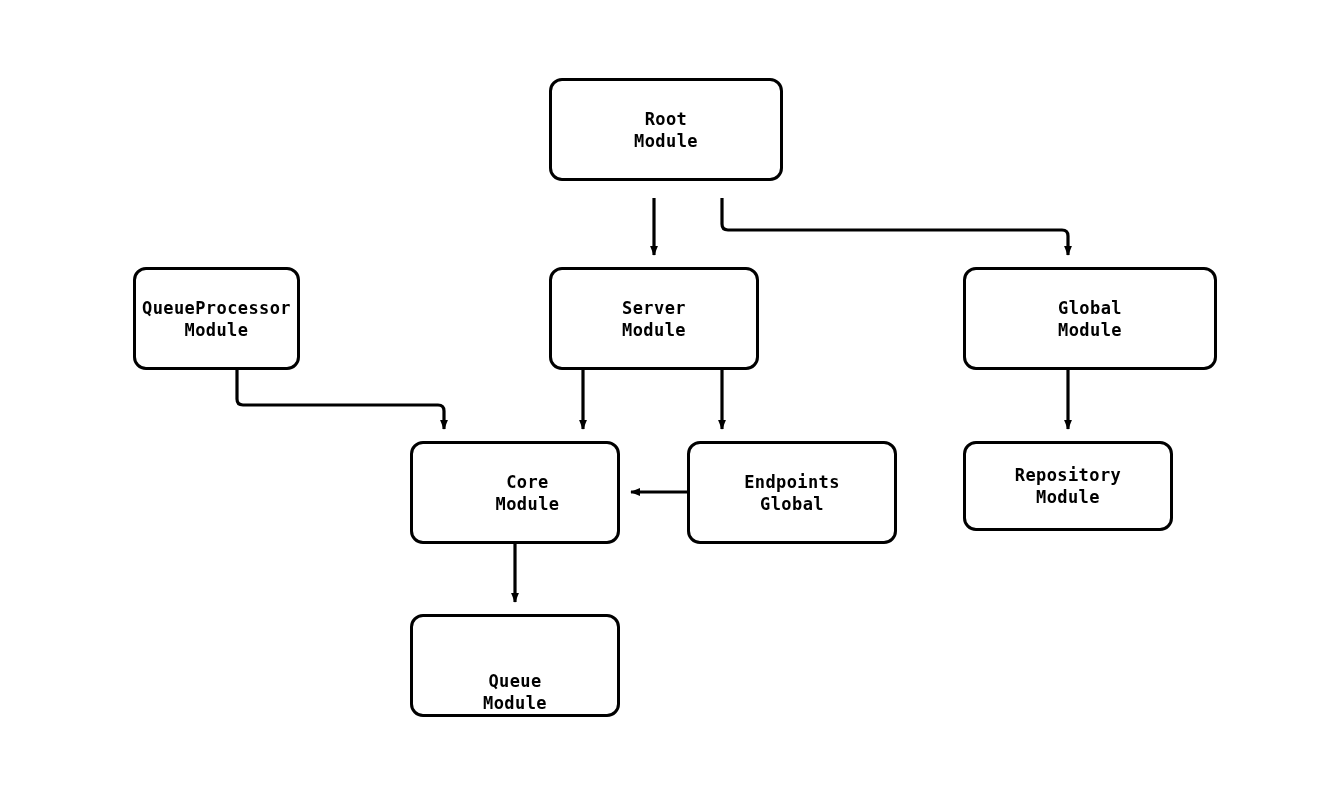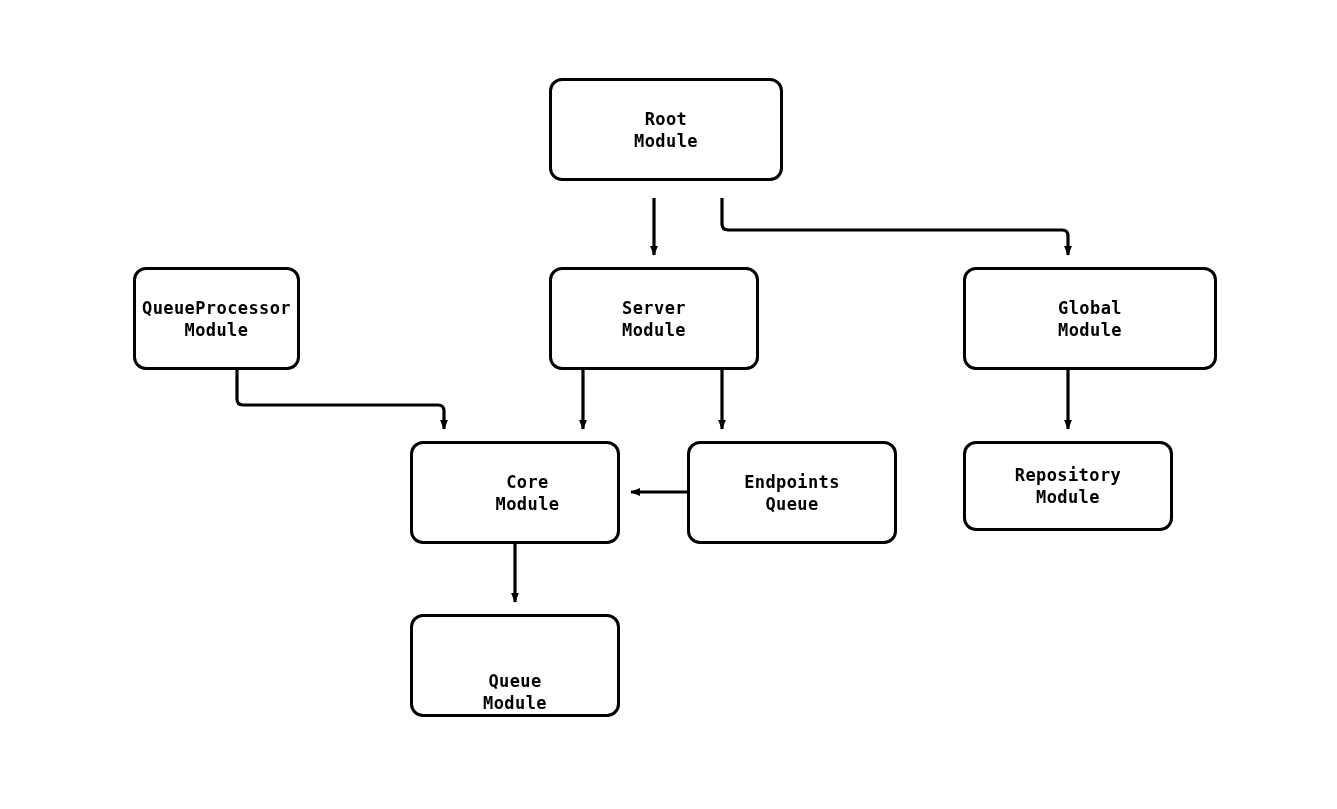--- a/index.html
+++ b/index.html
@@ -99,21 +99,21 @@
 Module</div>
   </div>
 
   <div class="node" style="left:410px; top:441px; width:210px; height:103px;padding-left:25px;">
     <div class="node-label">Core
 Module</div>
   </div>
 
   <div class="node" style="left:687px; top:441px; width:210px; height:103px;">
     <div class="node-label">Endpoints
-Queue</div>
+Global</div>
   </div>
 
   <div class="node" style="left:963px; top:441px; width:210px; height:90px;">
     <div class="node-label">Repository
 Module</div>
   </div>
 
   <div class="node" style="left:410px; top:614px; width:210px; height:103px;align-items:flex-end;">
     <div class="node-label">Queue
 Module</div>

